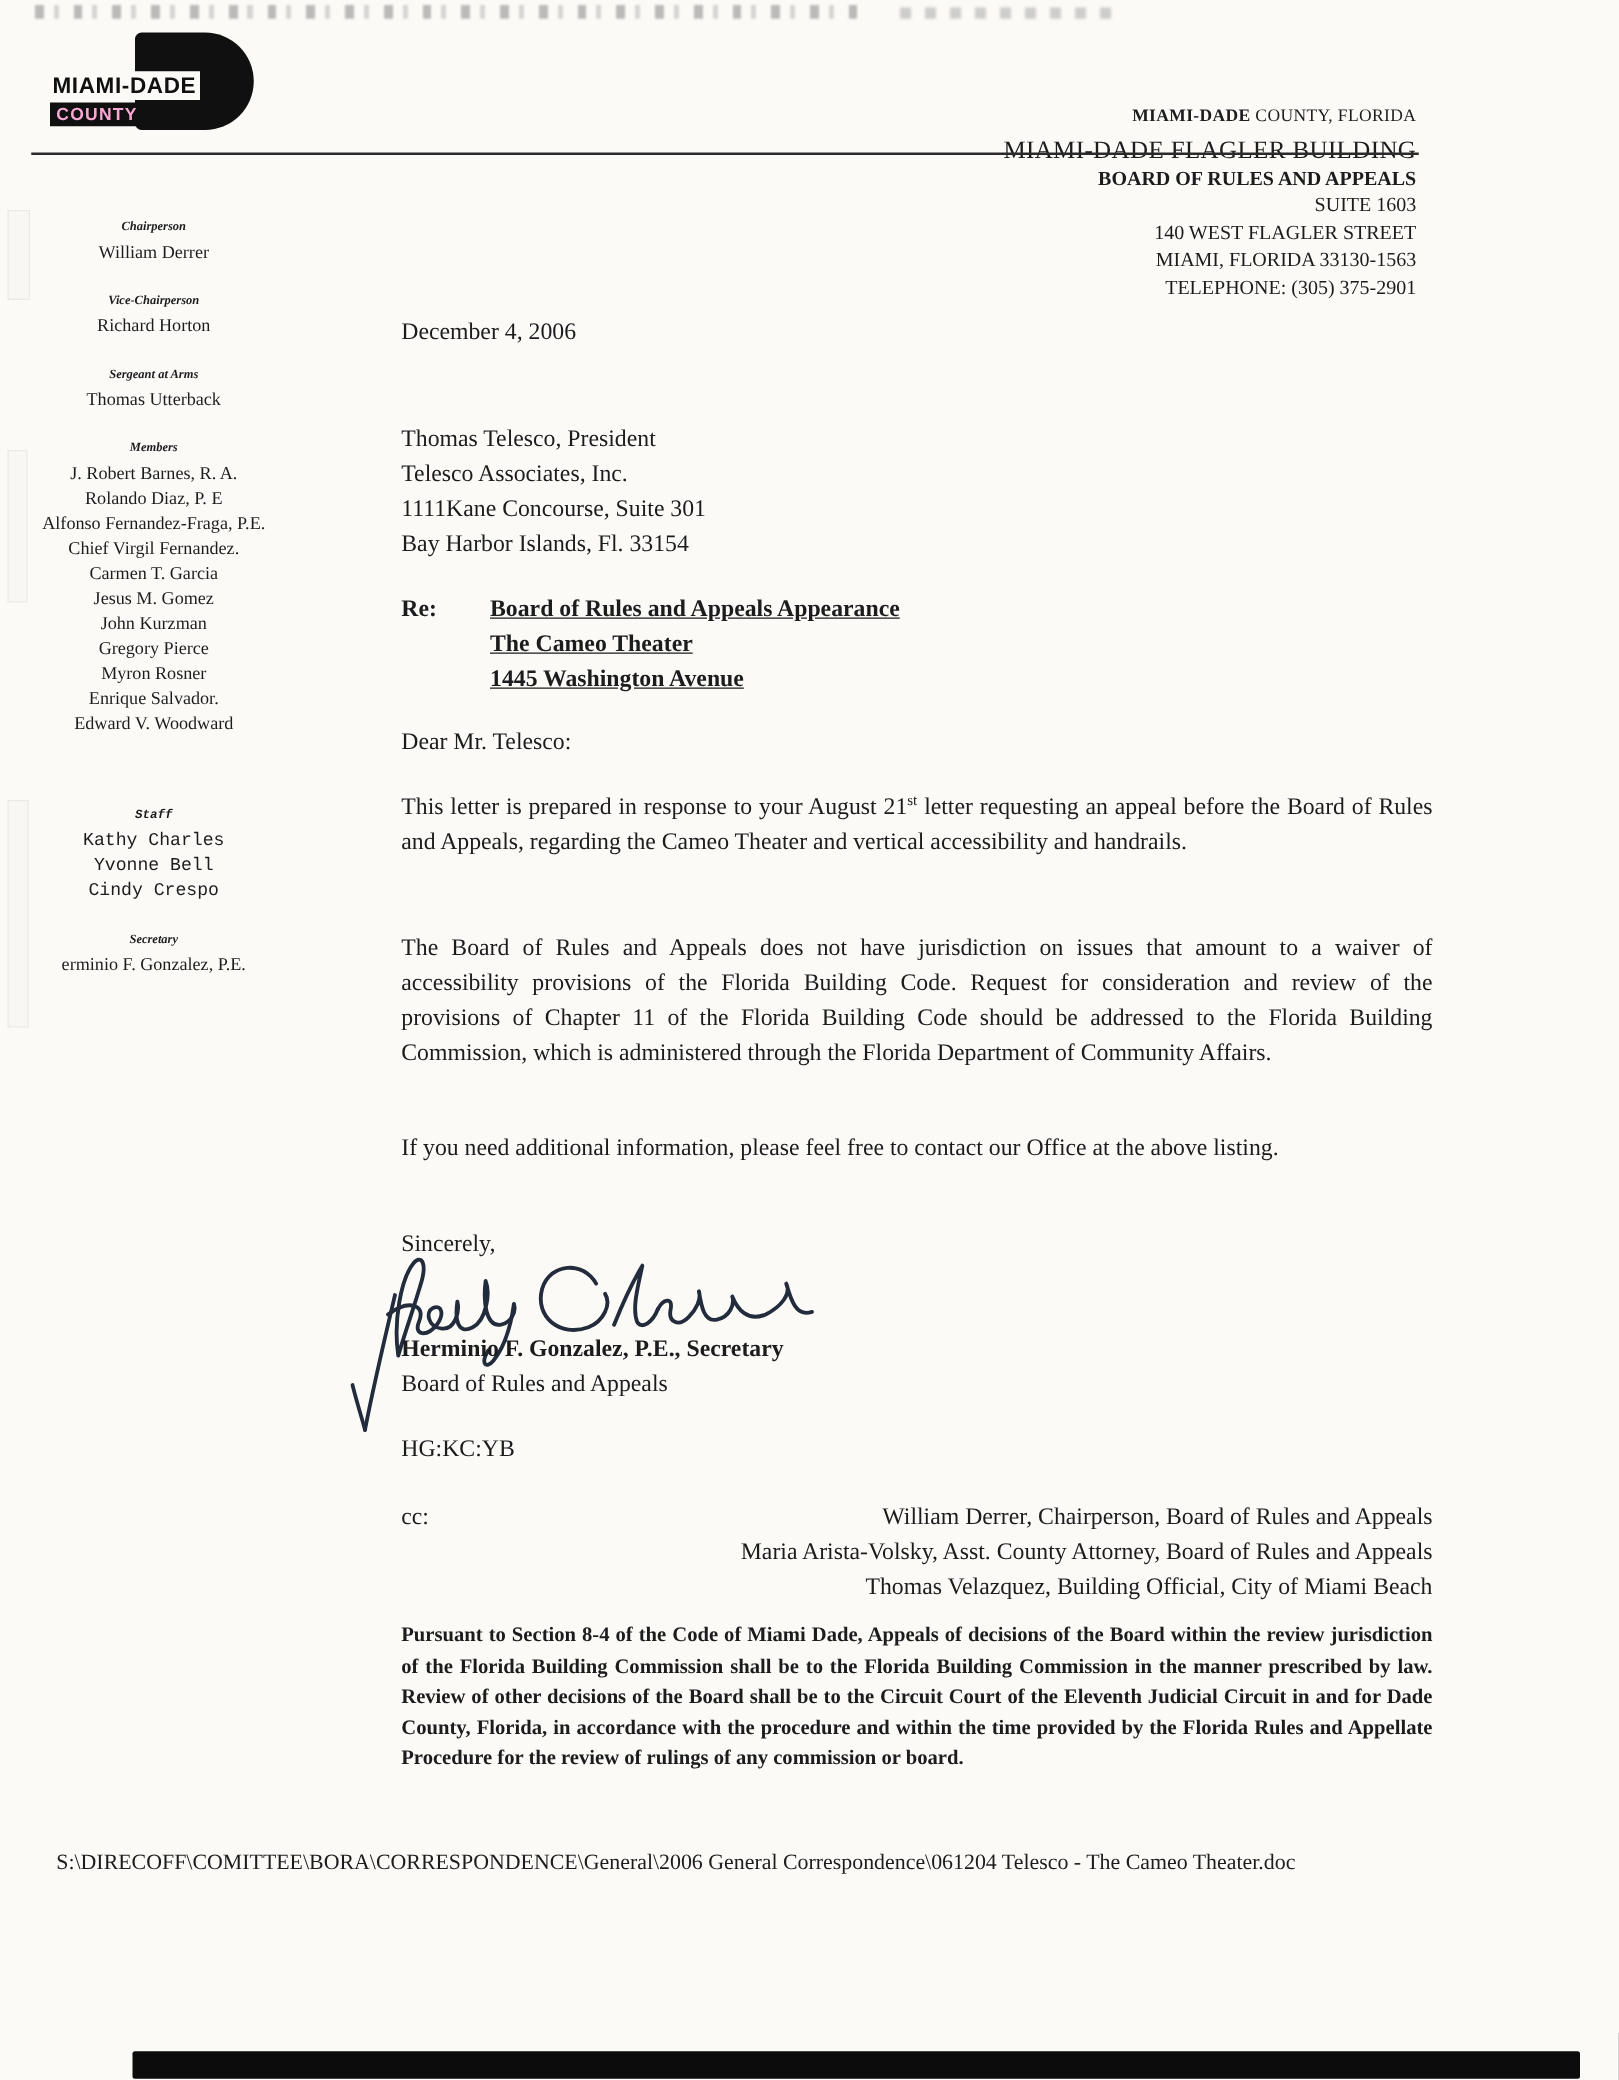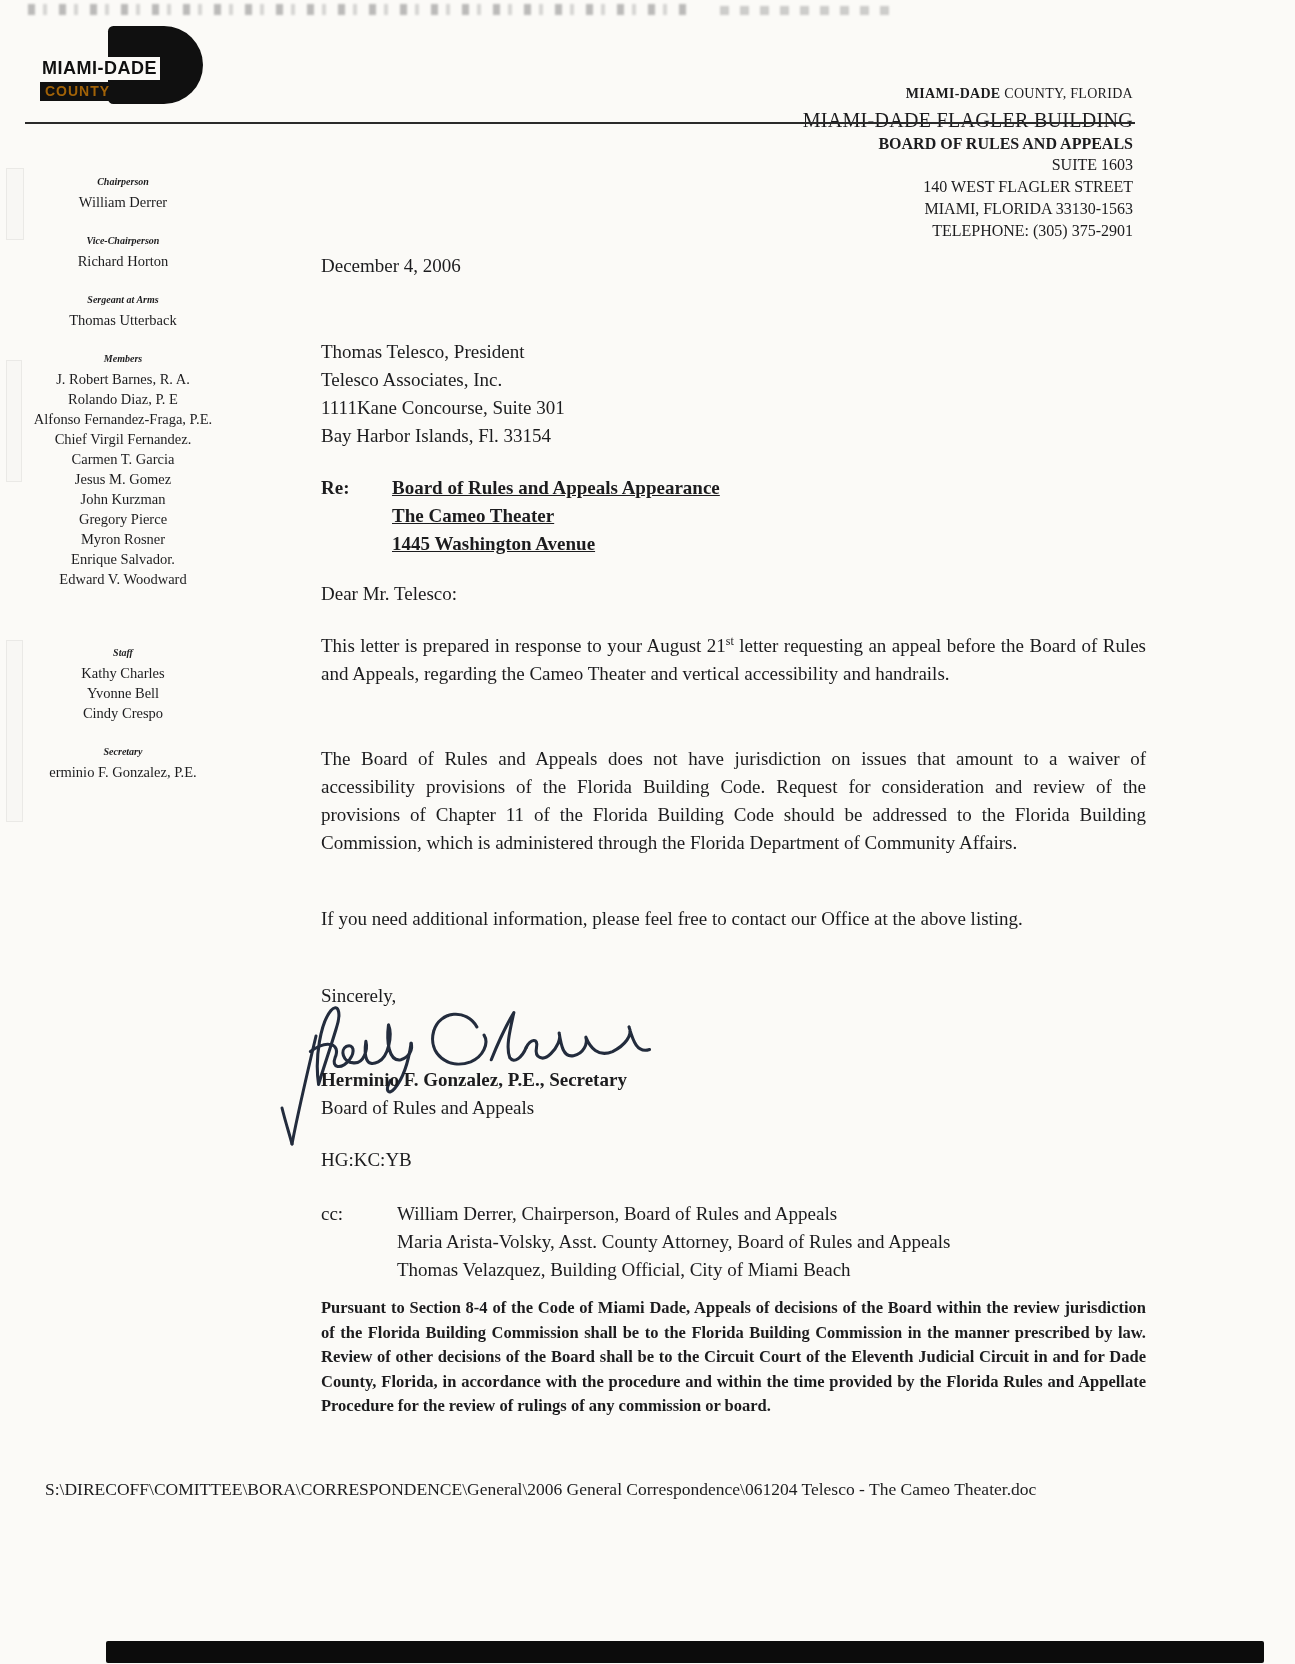--- a/index.html
+++ b/index.html
@@ -43,21 +43,21 @@
   }
   .logo-name{
     position:absolute;left:0;top:31px;
     background:#fbfaf7;color:#101010;
     font-family:"Liberation Sans","DejaVu Sans",sans-serif;
     font-weight:bold;font-size:18px;letter-spacing:.5px;
     padding:1px 3px 1px 2px;white-space:nowrap;
   }
   .logo-county{
     position:absolute;left:0;top:56px;
-    background:#101010;color:#a16207;
+    background:#101010;color:#f9a8d4;
     font-family:"Liberation Sans","DejaVu Sans",sans-serif;
     font-weight:bold;font-size:14px;letter-spacing:1px;
     padding:1px 6px 2px 5px;
   }
   
   .lh{position:absolute;right:162px;top:86px;text-align:right;white-space:nowrap;}
   .lh-line1{font-size:14px;letter-spacing:.3px;}
   .lh-line1 .b{font-weight:bold;}
   .hr-top{
     position:absolute;left:25px;top:122px;width:1110px;height:0;
@@ -88,21 +88,21 @@
   .p3{top:905px;}
   .closing{top:982px;}
   sup{font-size:12px;line-height:0;}
   .sig-wrap{position:absolute;left:296px;top:998px;width:370px;height:100px;}
   .sig-flourish{position:absolute;left:276px;top:1032px;width:46px;height:118px;}
   .signer{top:1066px;font-weight:bold;}
   .signer-org{top:1094px;}
   .initials{top:1146px;}
   .cc-block{top:1200px;}
   .cc-label{position:absolute;left:0;top:0;}
-  .cc-lines{margin-left:76px;}
+  .cc-lines{margin-left:76px;text-align:right;}
   .legal{
     top:1296px;font-weight:bold;font-size:16.5px;line-height:24.5px;
     text-align:justify;
   }
   .filepath{
     position:absolute;left:45px;top:1476px;width:1045px;
     font-size:17.5px;line-height:26px;
   }
 </style>
 </head>
@@ -154,21 +154,21 @@
       <div class="sb-name">Alfonso Fernandez-Fraga, P.E.</div>
       <div class="sb-name">Chief Virgil Fernandez.</div>
       <div class="sb-name">Carmen T. Garcia</div>
       <div class="sb-name">Jesus M. Gomez</div>
       <div class="sb-name">John Kurzman</div>
       <div class="sb-name">Gregory Pierce</div>
       <div class="sb-name">Myron Rosner</div>
       <div class="sb-name">Enrique Salvador.</div>
       <div class="sb-name">Edward V. Woodward</div>
     </div>
-    <div class="sb-section" style="margin-top:54px;">
+    <div class="sb-section" style="margin-top:54px;font-family:Liberation Mono, monospace;">
       <div class="sb-title">Staff</div>
       <div class="sb-name">Kathy Charles</div>
       <div class="sb-name">Yvonne Bell</div>
       <div class="sb-name">Cindy Crespo</div>
     </div>
     <div class="sb-section">
       <div class="sb-title">Secretary</div>
       <div class="sb-name">erminio F. Gonzalez, P.E.</div>
     </div>
   </div>

